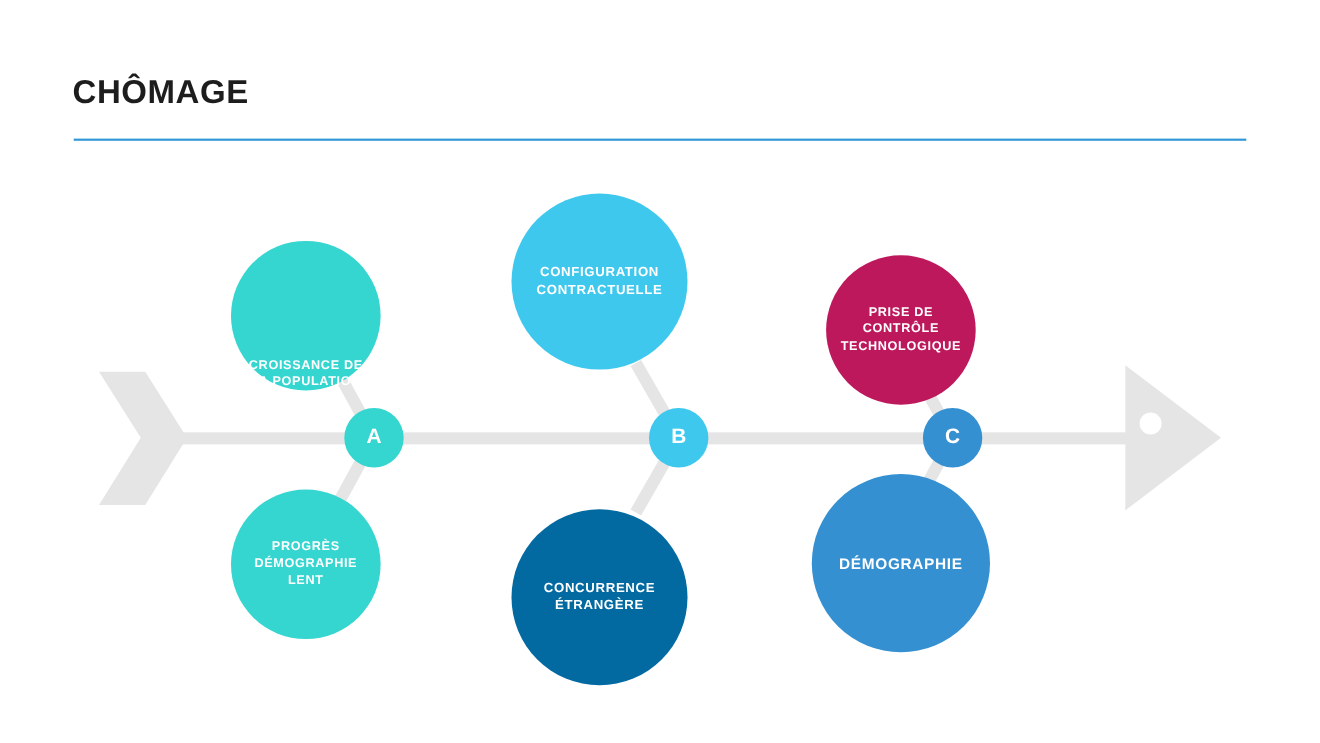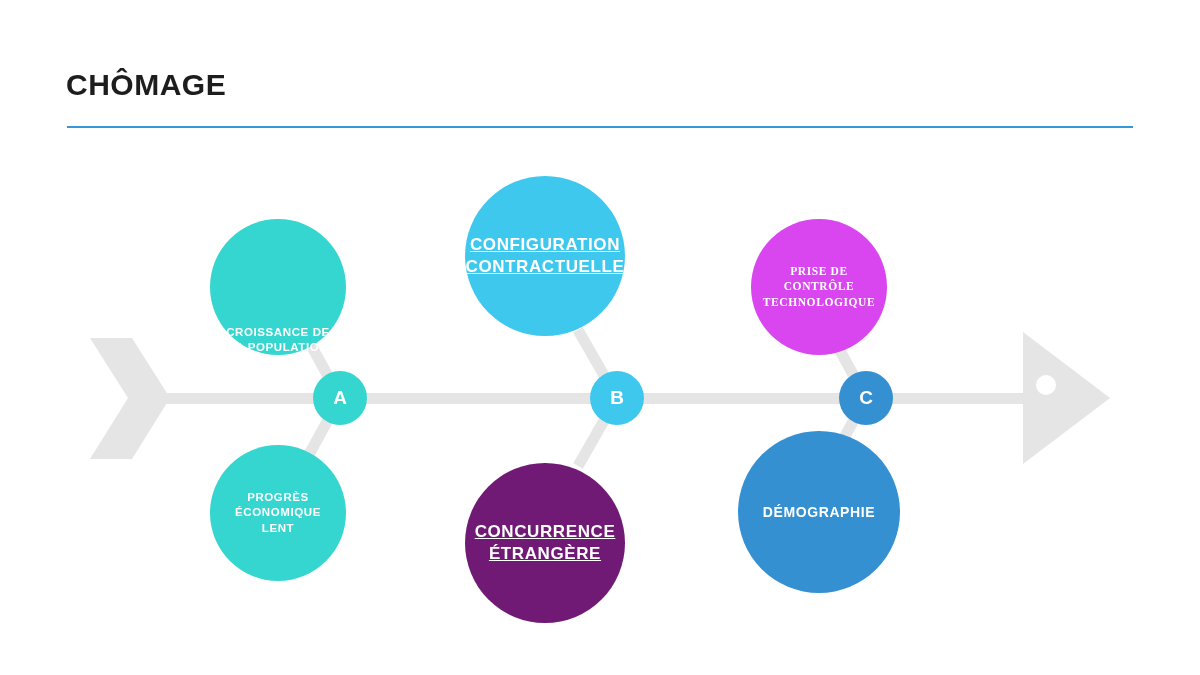--- a/index.html
+++ b/index.html
@@ -64,21 +64,21 @@
     letter-spacing: 0.6px;
     box-sizing: border-box;
   }
   .bubble .bubble-label {
     display: block;
     padding: 0 10px;
     line-height: 1.32;
     white-space: pre-line;
   }
   .bubble-sm { width: 136px; height: 136px; font-size: 11.5px; }
-  .bubble-md { width: 160px; height: 160px; font-size: 17px; text-decoration: underline; }
+  .bubble-md { width: 160px; height: 160px; font-size: 12px; }
   .bubble-lg { width: 162px; height: 162px; font-size: 14px; }
 
   
   .node {
     position: absolute;
     width: 54px;
     height: 54px;
     border-radius: 50%;
     display: flex;
     align-items: center;
@@ -117,43 +117,43 @@
     <line x1="866" y1="398" x2="833" y2="458" stroke="#e5e5e5" stroke-width="11"></line>
   </svg>
 
   <div class="bubble bubble-sm" style="left:210px; top:219px; background:#35d5d0;align-items:flex-end;">
     <span class="bubble-label">CROISSANCE DE
 LA POPULATION</span>
   </div>
 
   <div class="bubble bubble-sm" style="left:210px; top:445px; background:#35d5d0;">
     <span class="bubble-label">PROGRÈS
-ÉCONOMIQUE
+DÉMOGRAPHIE
 LENT</span>
   </div>
 
   <div class="node" style="left:313px; top:371px; background:#35d5d0;">
     <span>A</span>
   </div>
 
   <div class="bubble bubble-md" style="left:465px; top:176px; background:#3fc8ee;">
     <span class="bubble-label">CONFIGURATION
 CONTRACTUELLE</span>
   </div>
 
-  <div class="bubble bubble-md" style="left:465px; top:463px; background:#701a75;">
+  <div class="bubble bubble-md" style="left:465px; top:463px; background:#0369a1;">
     <span class="bubble-label">CONCURRENCE
 ÉTRANGÈRE</span>
   </div>
 
   <div class="node" style="left:590px; top:371px; background:#3fc8ee;">
     <span>B</span>
   </div>
 
-  <div class="bubble bubble-sm" style="left:751px; top:219px; background:#d946ef;font-family:Liberation Serif, serif;">
+  <div class="bubble bubble-sm" style="left:751px; top:232px; background:#be185d;">
     <span class="bubble-label">PRISE DE CONTRÔLE
 TECHNOLOGIQUE</span>
   </div>
 
   <div class="bubble bubble-lg" style="left:738px; top:431px; background:#3590d2;">
     <span class="bubble-label">DÉMOGRAPHIE</span>
   </div>
 
   <div class="node" style="left:839px; top:371px; background:#3590d2;">
     <span>C</span>

